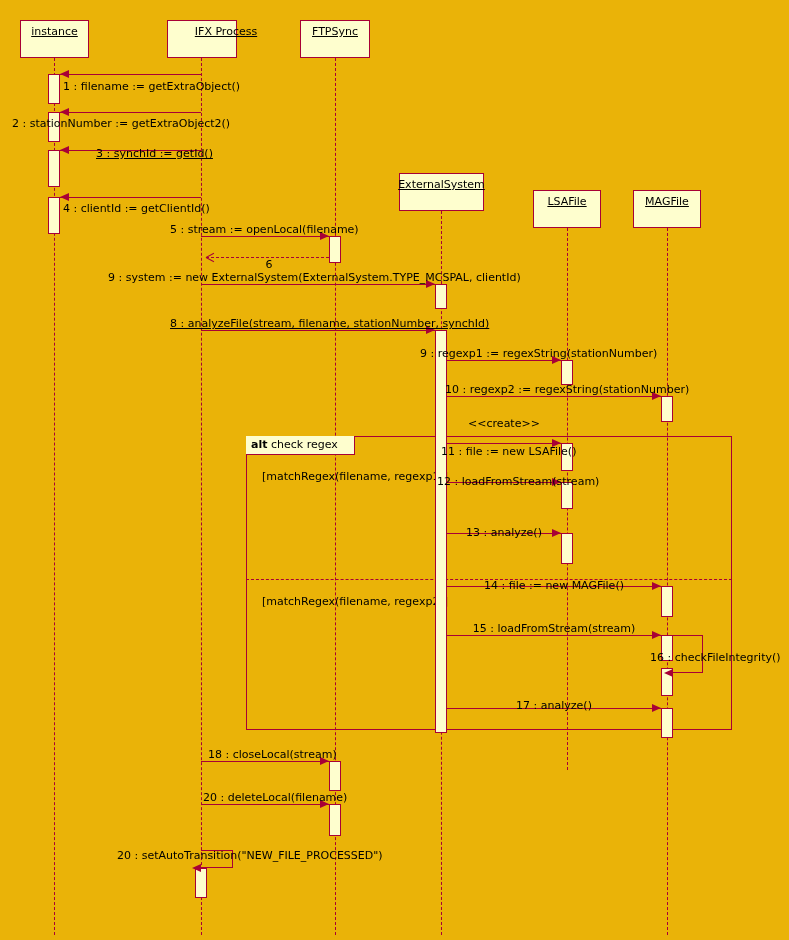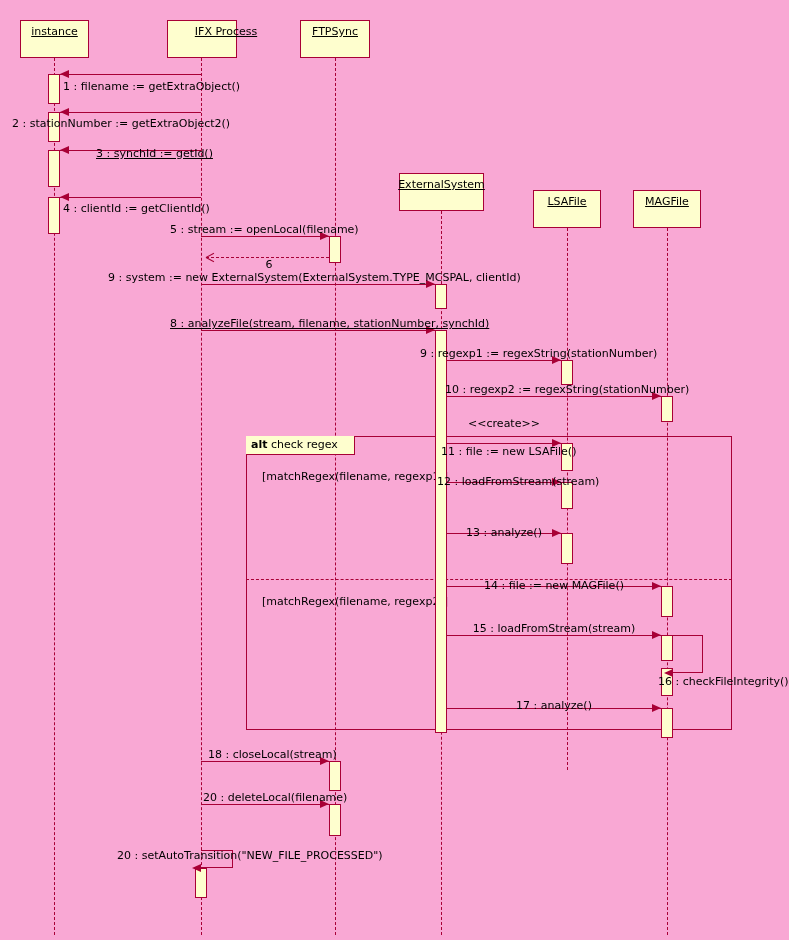--- a/index.html
+++ b/index.html
@@ -1,17 +1,17 @@
 <!DOCTYPE html>
 <html><head>
 <meta charset="utf-8">
 <style>
   html,body{margin:0;padding:0;background:#FFFFFF;}
   body{font-family:"DejaVu Sans","Liberation Sans",sans-serif;}
-  #diagram{position:relative;width:789px;height:940px;background:#f9a8d4;overflow:hidden;}
+  #diagram{position:relative;width:789px;height:940px;background:#eab308;overflow:hidden;}
 
   
   .participant{
     position:absolute;box-sizing:border-box;
     background:#FEFECE;border:1px solid #A80036;
     display:flex;align-items:flex-start;justify-content:center;
     padding-top:5px;
   }
   .participant .pname{
     font-size:11px;color:#000000;white-space:nowrap;
@@ -199,21 +199,21 @@
       <div class="arrow right" style="left: 552px; top: 529px;"></div>
       <div class="msglabel ctr" style="left: 504px; top: 527px;">13 : analyze()</div>
       <div class="msgline" style="left: 447px; top: 586px; width: 214px;"></div>
       <div class="arrow right" style="left: 652px; top: 582px;"></div>
       <div class="msglabel ctr" style="left: 554px; top: 580px;">14 : file := new MAGFile()</div>
       <div class="msgline" style="left: 447px; top: 635px; width: 214px;"></div>
       <div class="arrow right" style="left: 652px; top: 631px;"></div>
       <div class="msglabel ctr" style="left: 554px; top: 623px;">15 : loadFromStream(stream)</div>
       <div class="selfmsg" style="left: 673px; top: 635px; width: 30px; height: 38px;"></div>
       <div class="arrow left" style="left: 664px; top: 669px;"></div>
-      <div class="msglabel" style="left: 650px; top: 676px; margin-left: 8px;">16 : checkFileIntegrity()</div>
+      <div class="msglabel" style="left: 650px; top: 652px;">16 : checkFileIntegrity()</div>
       <div class="msgline" style="left: 447px; top: 708px; width: 214px;"></div>
       <div class="arrow right" style="left: 652px; top: 704px;"></div>
       <div class="msglabel ctr" style="left: 554px; top: 700px;">17 : analyze()</div>
       <div class="msgline" style="left: 201px; top: 761px; width: 128px;"></div>
       <div class="arrow right" style="left: 320px; top: 757px;"></div>
       <div class="msglabel" style="left: 208px; top: 749px;">18 : closeLocal(stream)</div>
       <div class="msgline" style="left: 201px; top: 804px; width: 128px;"></div>
       <div class="arrow right" style="left: 320px; top: 800px;"></div>
       <div class="msglabel" style="left: 203px; top: 792px;">20 : deleteLocal(filename)</div>
       <div class="selfmsg" style="left: 201px; top: 850px; width: 32px; height: 18px;"></div>

